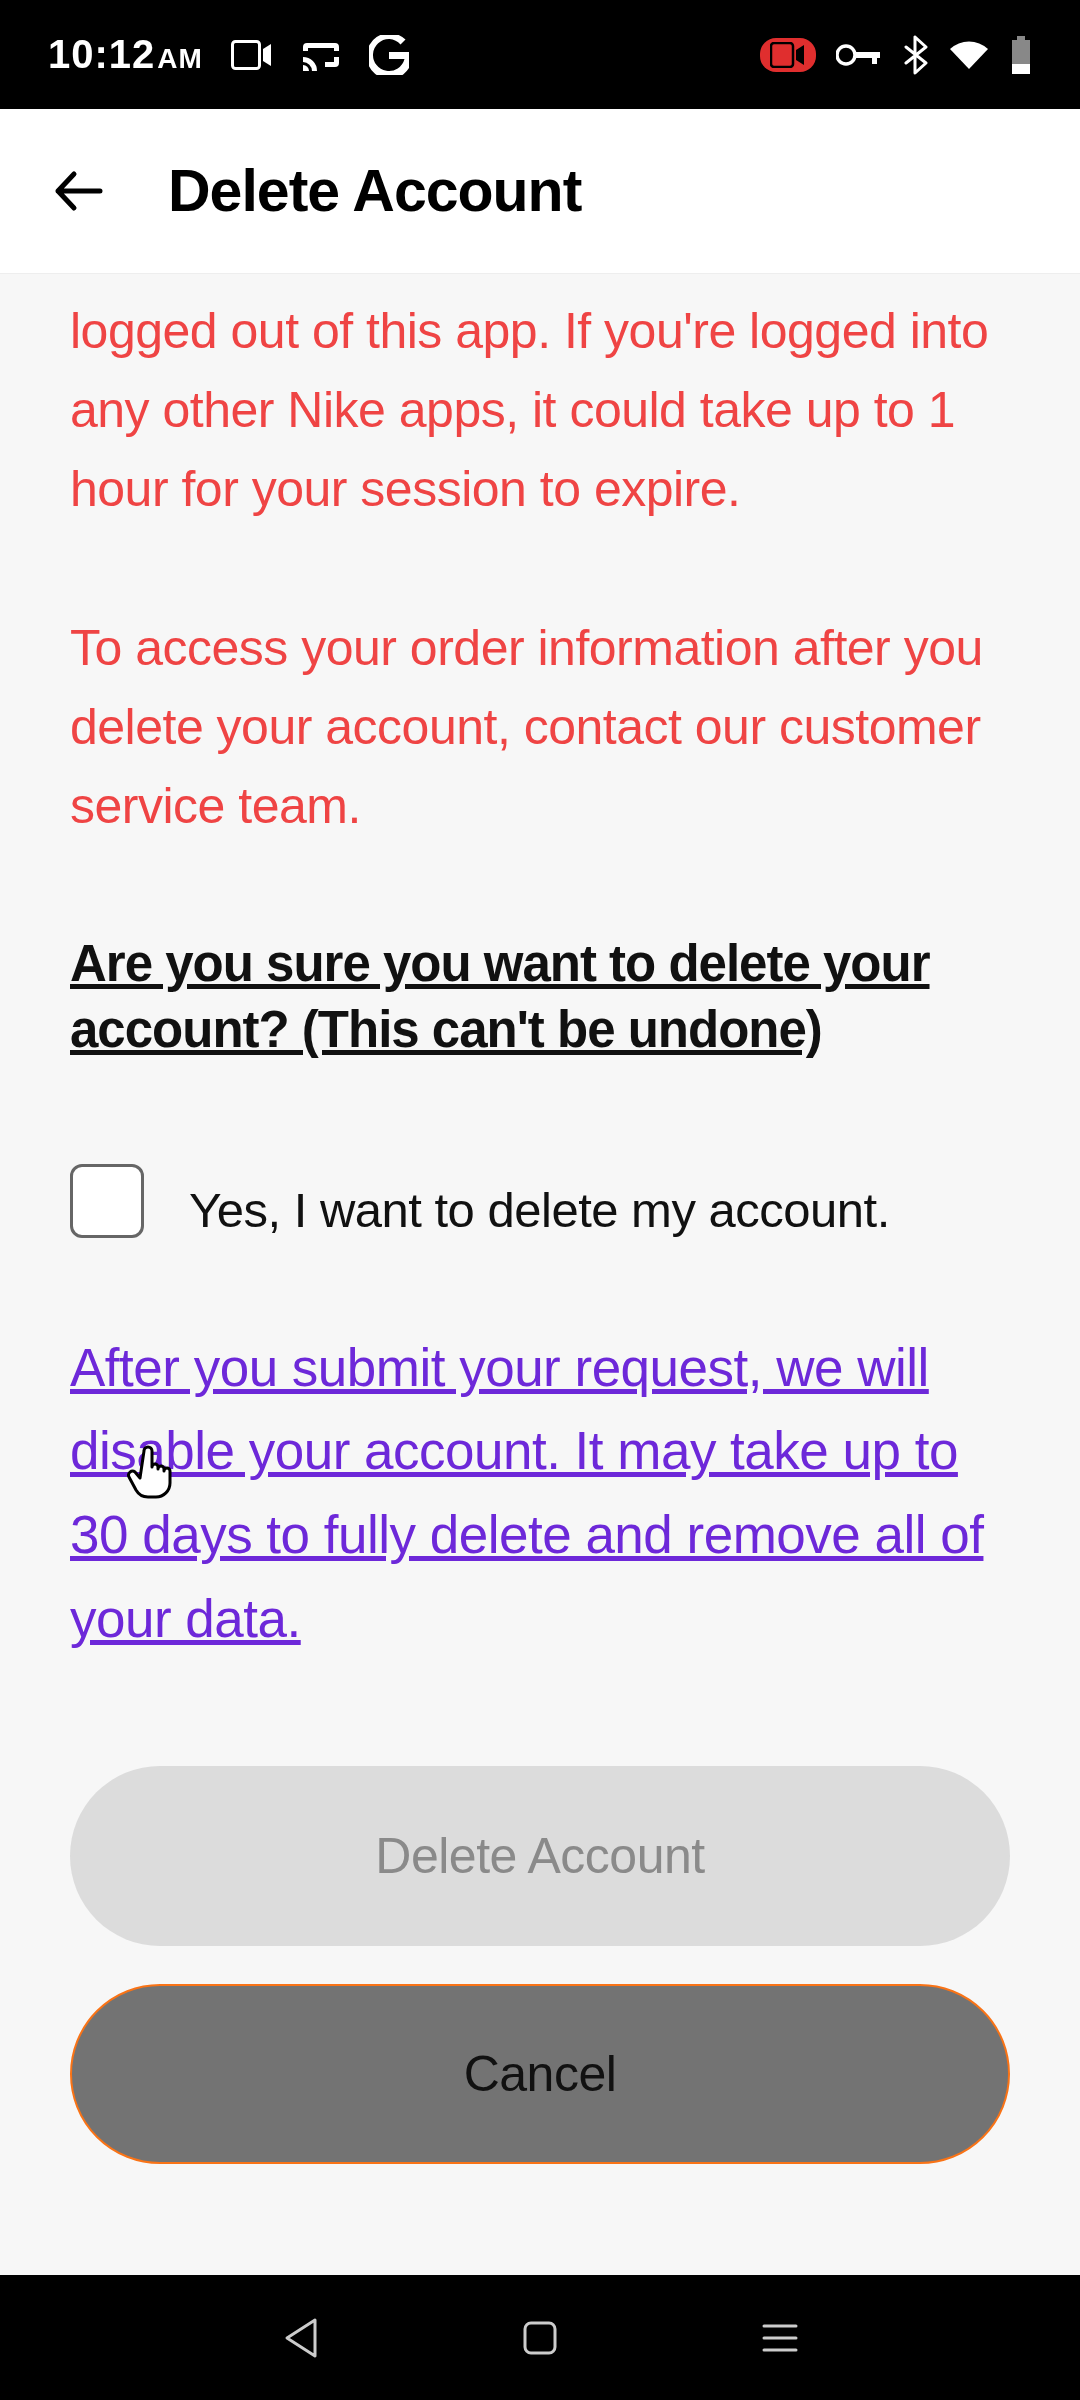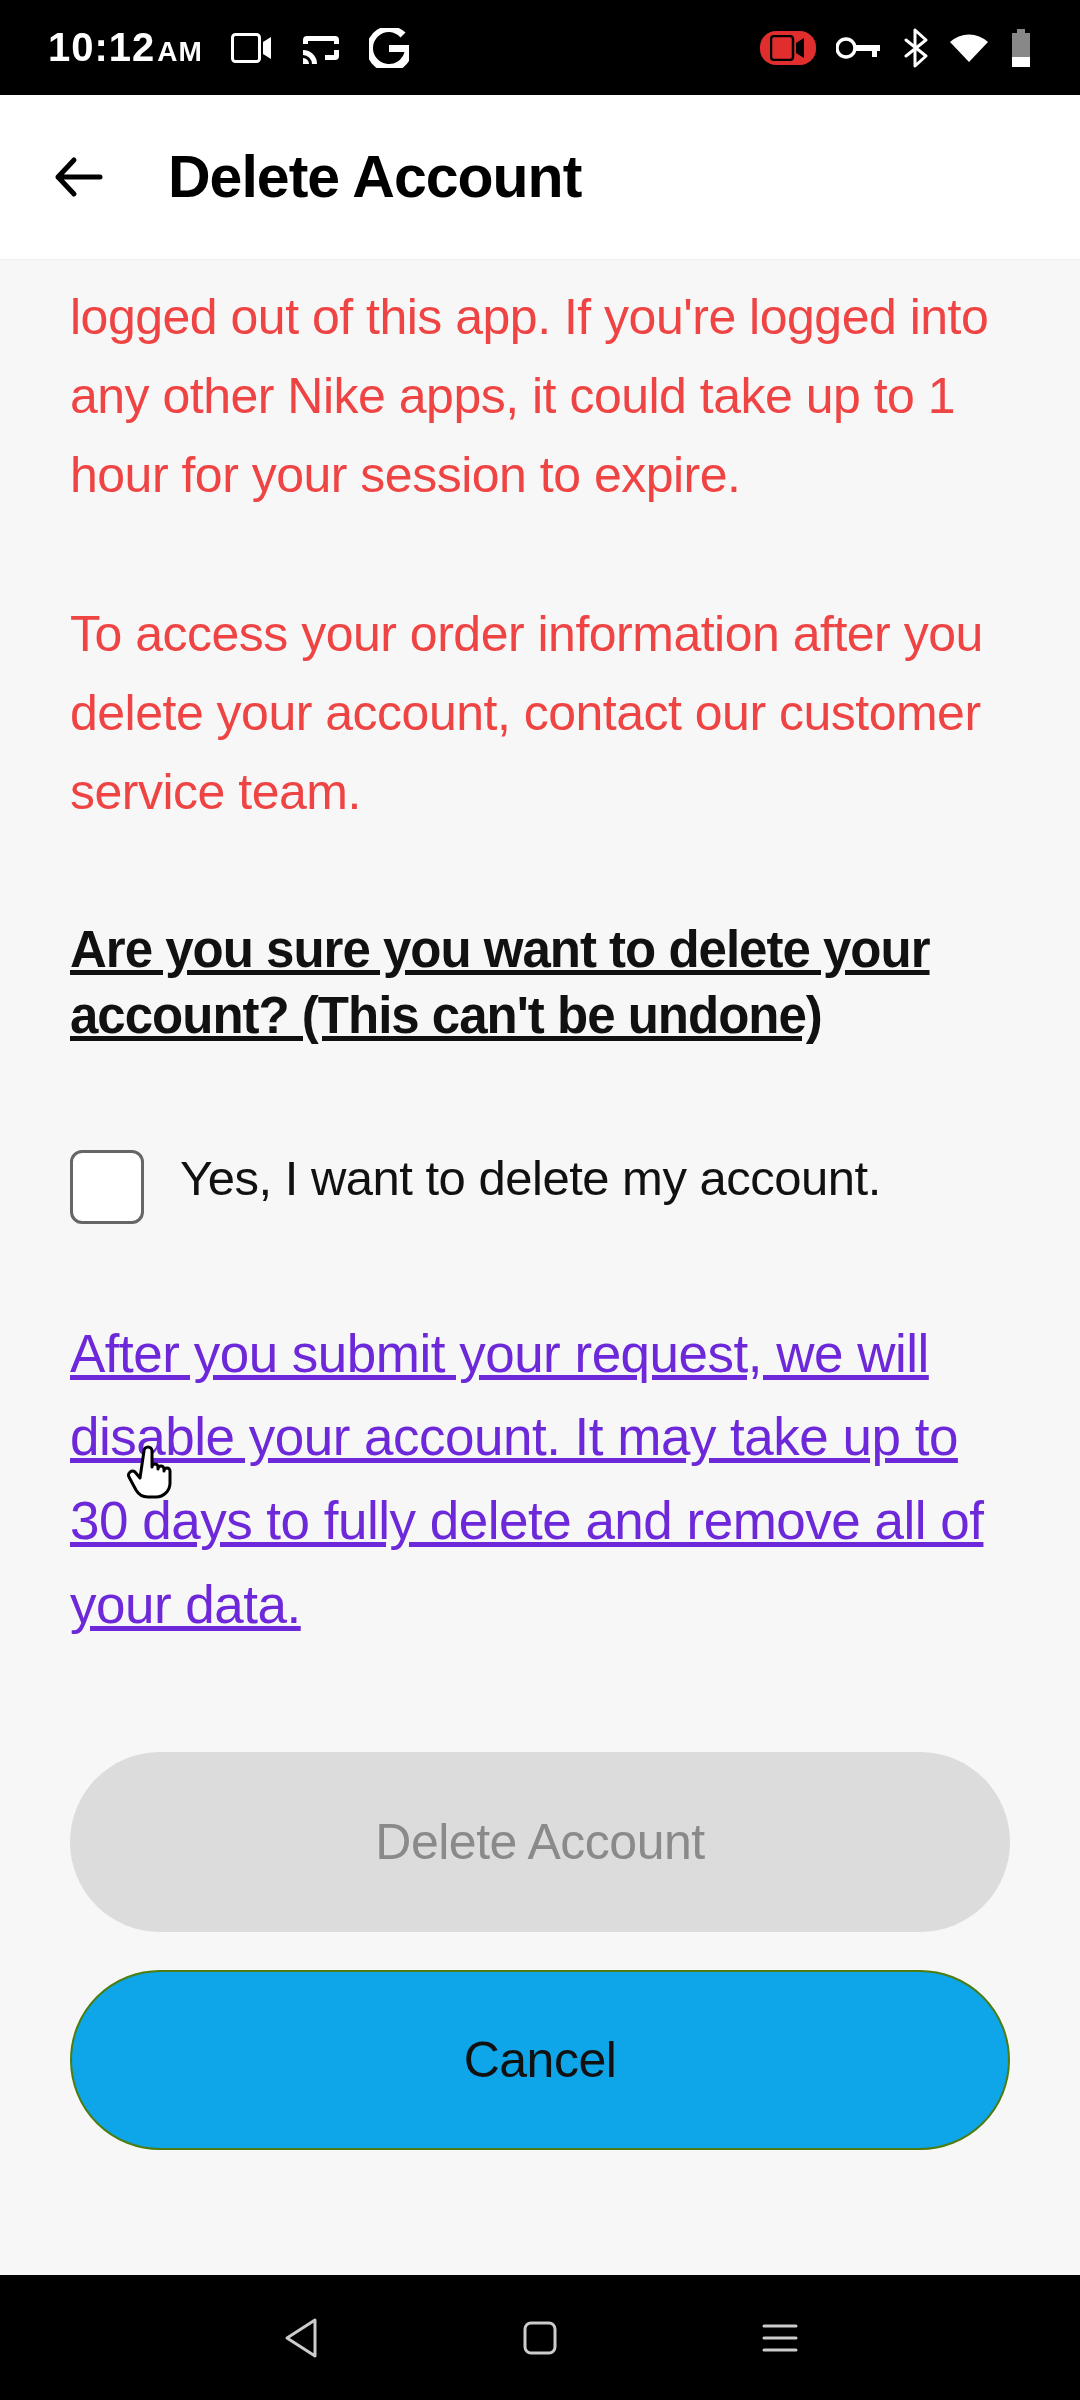--- a/index.html
+++ b/index.html
@@ -10,21 +10,21 @@
     body {
       width: 1080px;
       height: 2400px;
       font-family: -apple-system, BlinkMacSystemFont, "Helvetica Neue", Arial, sans-serif;
       background: #f7f7f7;
       display: flex;
       flex-direction: column;
       overflow: hidden;
     }
     .status-bar {
-      height: 95px;
+      height: 109px;
       background: #000;
       color: #fff;
       display: flex;
       align-items: center;
       justify-content: space-between;
       padding: 0 48px;
     }
     .status-left {
       display: flex;
       align-items: center;
@@ -102,22 +102,22 @@
       font-size: 51px;
       font-weight: 700;
       line-height: 1.3;
       color: #111;
       margin-top: 85px;
       letter-spacing: -1px;
       text-decoration: underline;
     }
     .checkbox-row {
       display: flex;
-      align-items: flex-start;
-      gap: 36px;
+      align-items: flex-end;
+      gap: 45px;
       margin-top: 100px;
     }
     .checkbox {
       width: 74px;
       height: 74px;
       border: 3px solid #666;
       border-radius: 12px;
       background: #fff;
       flex-shrink: 0;
     }
@@ -150,23 +150,23 @@
       align-items: center;
       justify-content: center;
       letter-spacing: -0.5px;
     }
     .btn-primary-disabled {
       background: #dcdcdc;
       color: #8a8a8a;
       border: none;
     }
     .btn-secondary {
-      background: #0ea5e9;
+      background: #737373;
       color: #111;
-      border: 2px solid #4d7c0f;
+      border: 2px solid #f97316;
     }
     .cursor {
       position: absolute;
       left: 126px;
       top: 1445px;
       pointer-events: none;
     }
     .nav-bar {
       height: 125px;
       background: #000;

